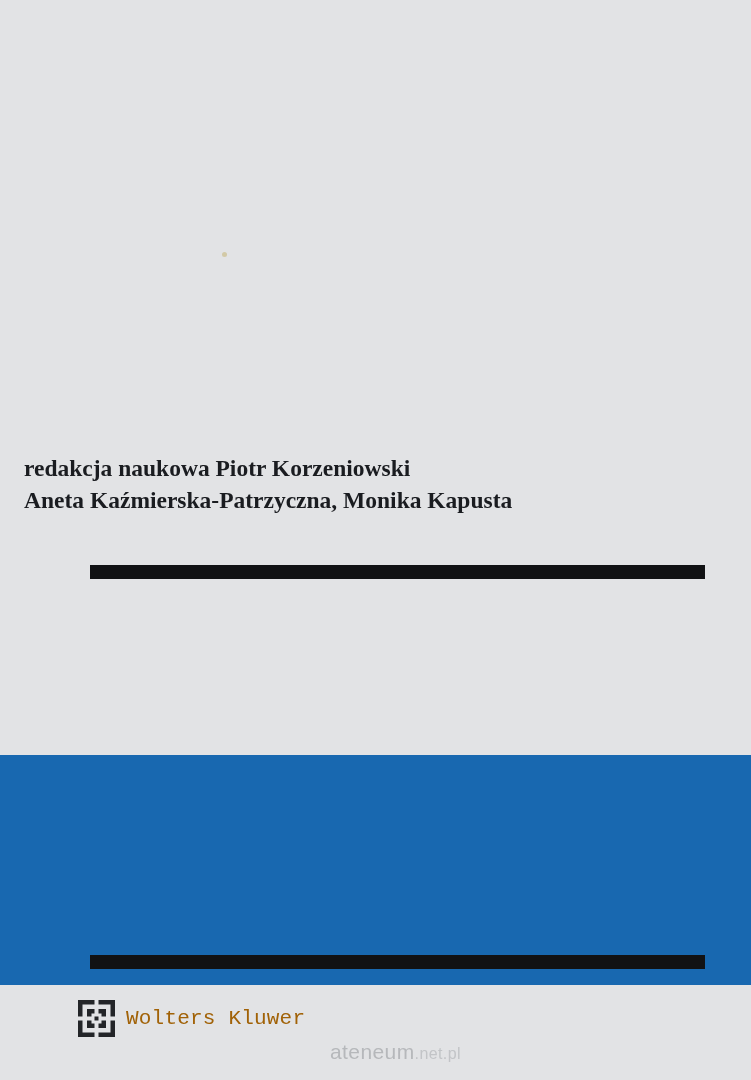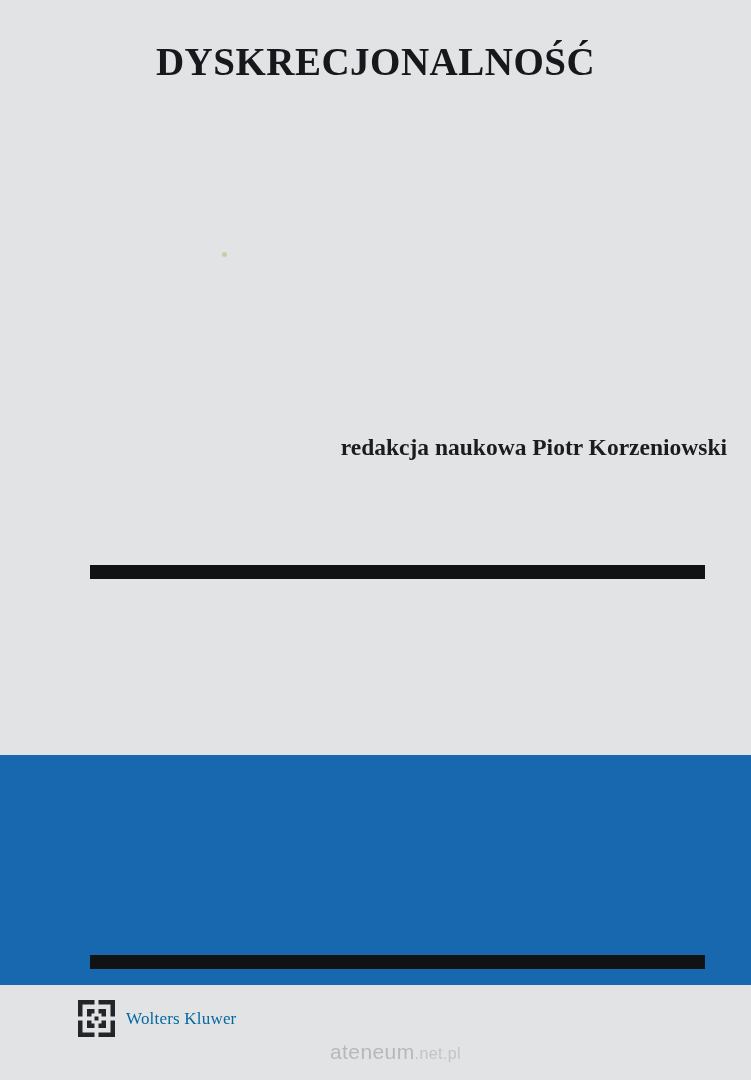--- a/index.html
+++ b/index.html
@@ -34,26 +34,26 @@
     font-size: 39px;
     letter-spacing: 0.5px;
     line-height: 1.32;
     color: #16181c;
     white-space: nowrap;
   }
 
   
   .editors-block {
     position: absolute;
-    top: 431px;
+    top: 452px;
     left: 0;
     width: 751px;
     padding: 0 24px;
     box-sizing: border-box;
-    text-align: right;
+    text-align: left;
   }
   .editor-line {
     font-family: "Liberation Serif", serif;
     font-weight: bold;
     font-size: 23.5px;
     line-height: 1.38;
     color: #1a1c20;
     white-space: nowrap;
   }
 
@@ -101,23 +101,23 @@
     display: flex;
     align-items: center;
     gap: 11px;
   }
   .logo-mark {
     width: 37px;
     height: 37px;
     position: relative;
   }
   .logo-text {
-    font-family: Liberation Serif, serif;
-    font-size: 17px;
-    color: #0369a1;
+    font-family: Liberation Mono, monospace;
+    font-size: 21px;
+    color: #a16207;
     letter-spacing: 0.2px;
     white-space: nowrap;
   }
 
   
   .watermark {
     position: absolute;
     left: 0;
     top: 1040px;
     width: 751px;
@@ -142,27 +142,27 @@
     background: #cfc49b;
     opacity: .85;
   }
 </style>
 </head>
 <body>
 
 <div class="cover">
 
   <div class="title-block">
-    <div class="title-line">DYSKRECJONALNOŚĆ</div>
   </div>
 
   <div class="speck"></div>
 
   <div class="editors-block">
     <div class="editor-line">redakcja naukowa Piotr Korzeniowski</div>
+    <div class="editor-line">Aneta Kaźmierska-Patrzyczna, Monika Kapusta</div>
   </div>
 
   <div class="rule rule-top"></div>
 
   <div class="blue-band"></div>
   <div class="blue-band-notch"></div>
 
   <div class="rule rule-bottom"></div>
 
   <div class="logo">

